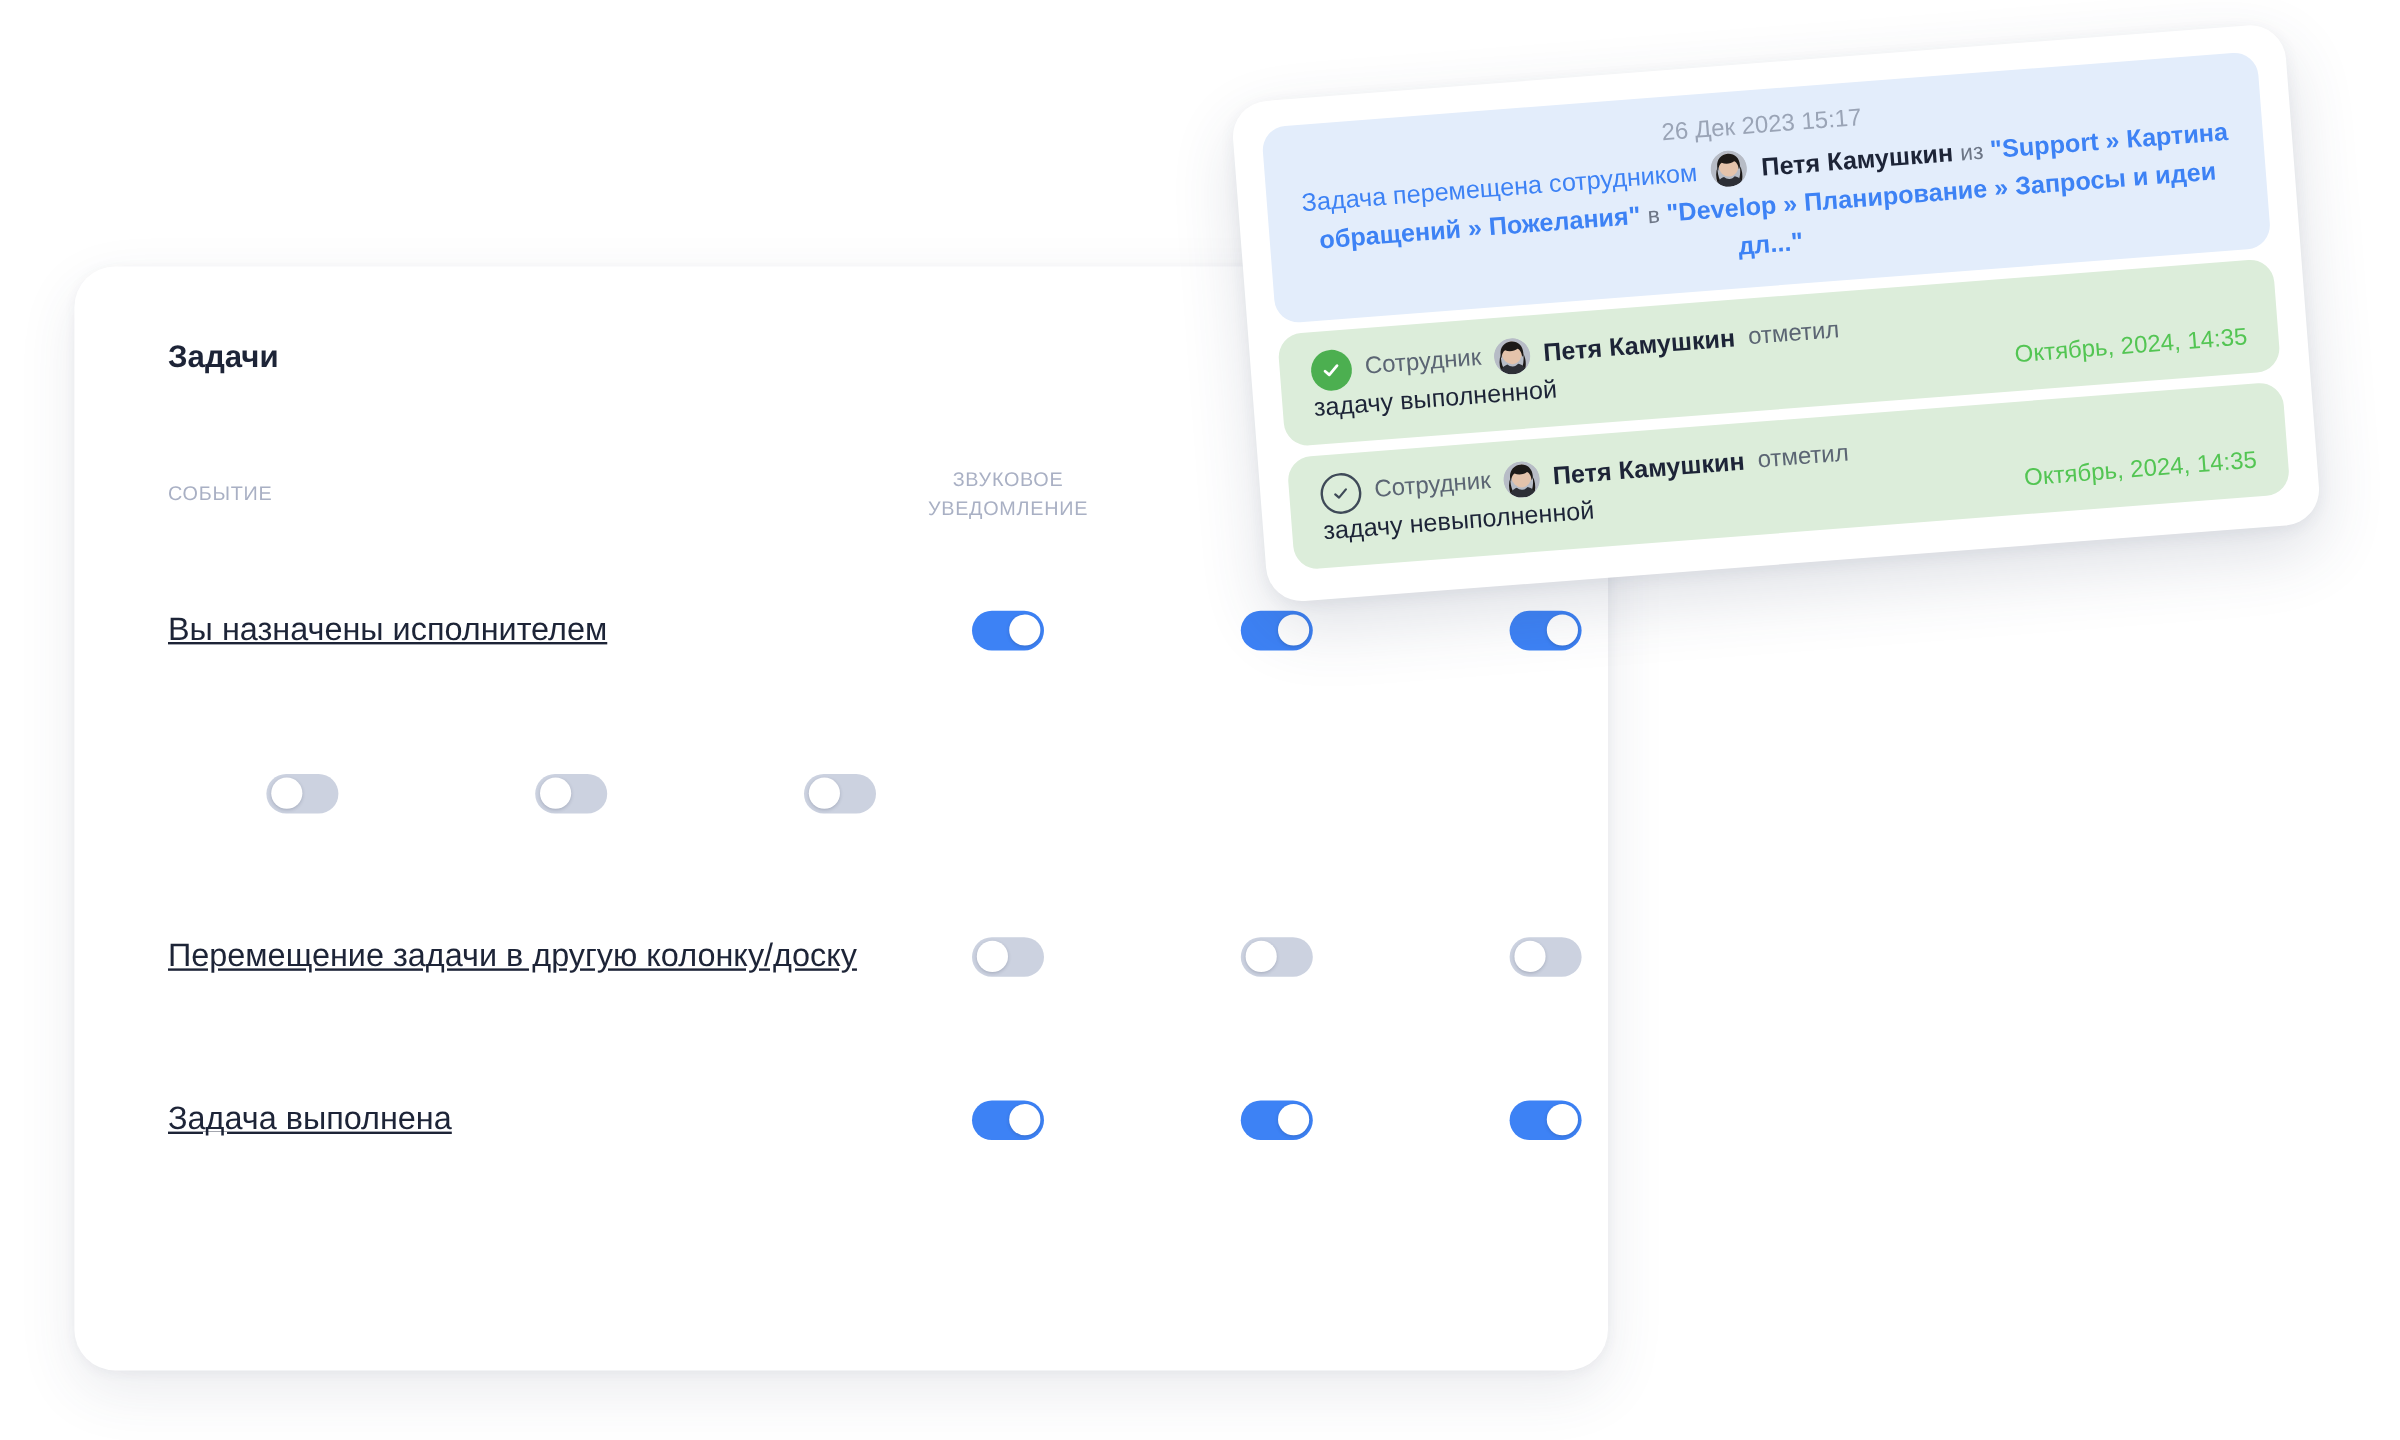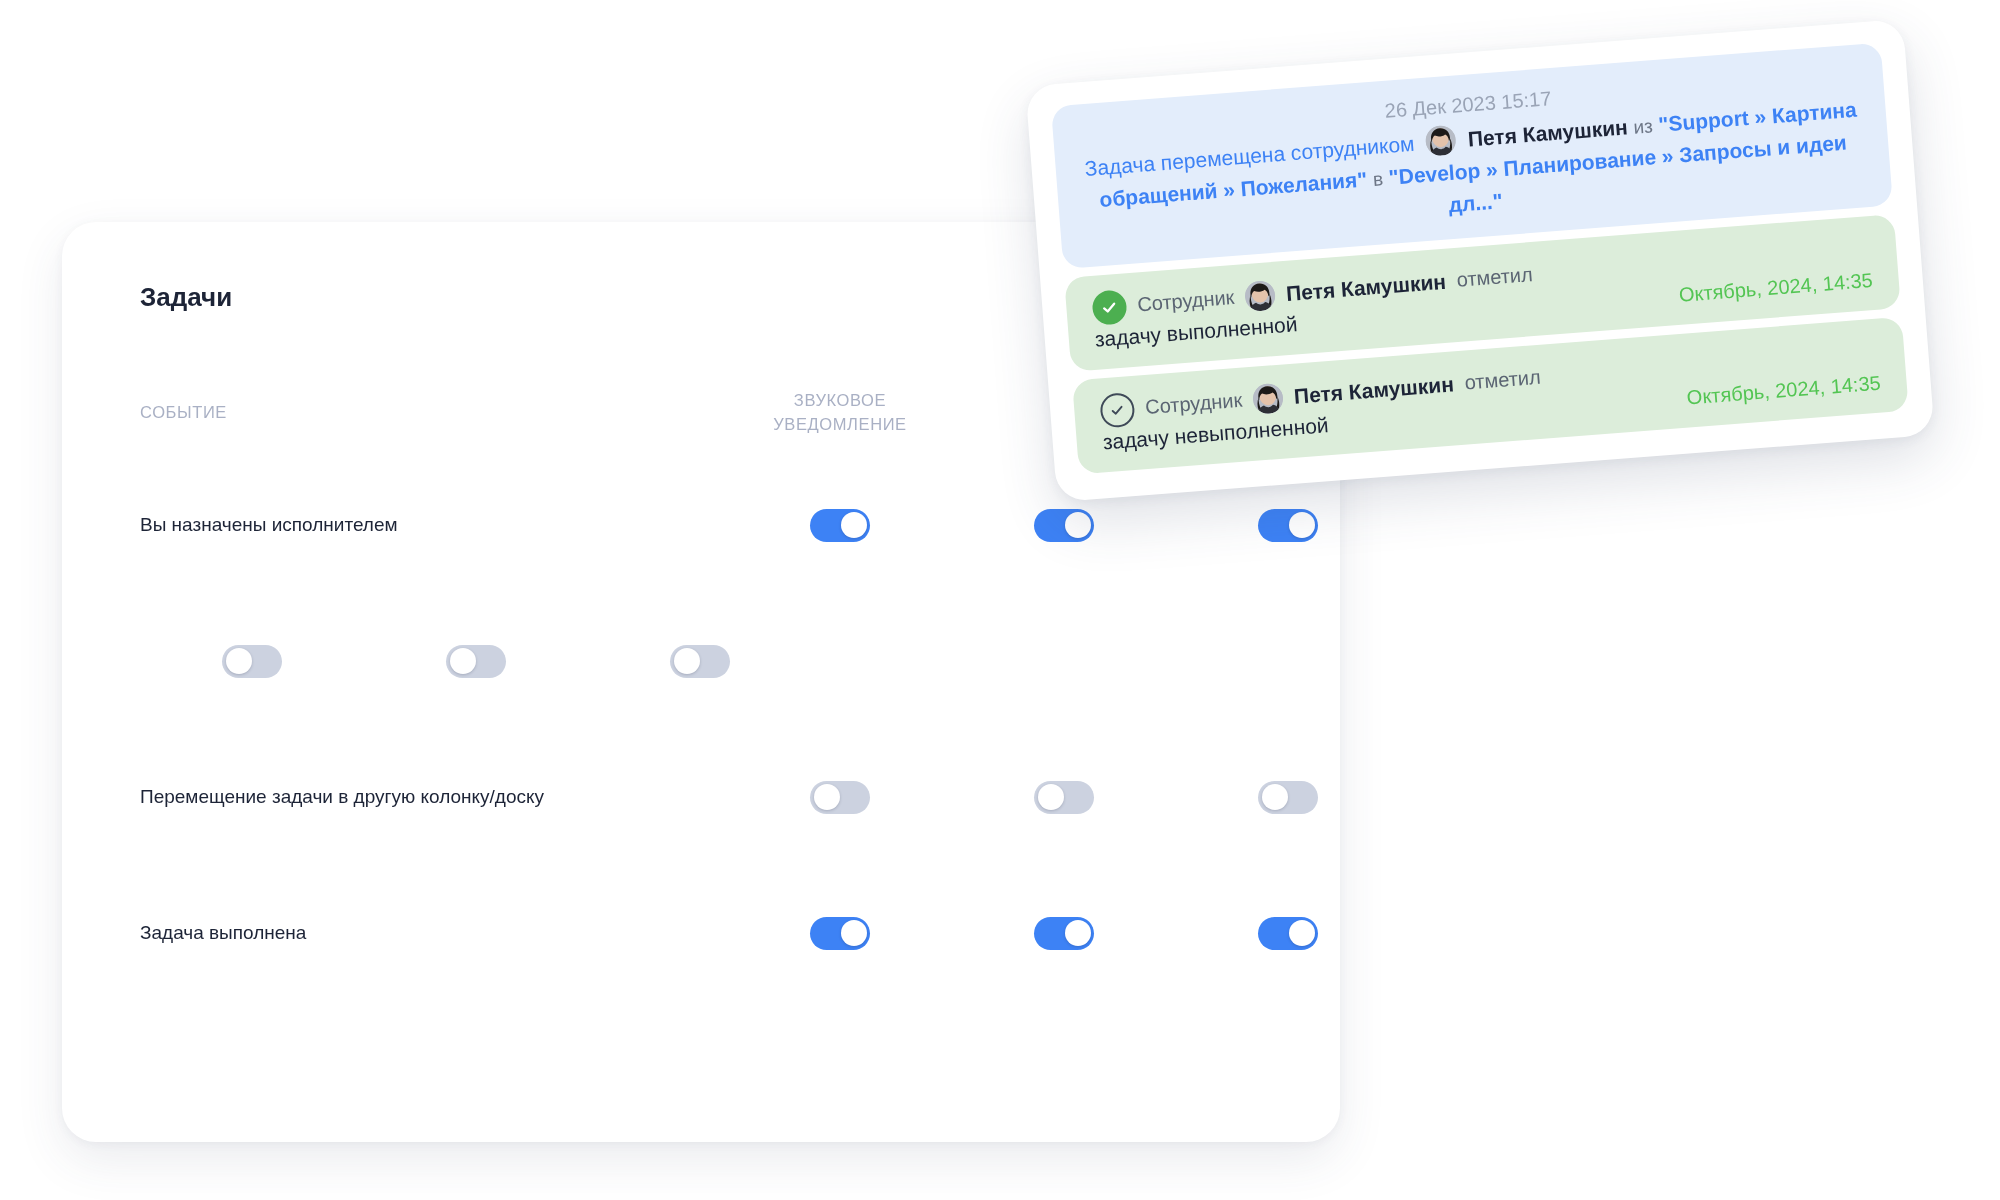--- a/index.html
+++ b/index.html
@@ -75,24 +75,25 @@
     color: #a9b0c4;
     text-transform: uppercase;
     font-weight: normal;
     line-height: 1.45;
     text-align: center;
   }
   .col-head.left {
     text-align: left;
   }
   .row-label {
-    font-size: 19px;
+    font-size: 27px;
     color: #1d2437;
     line-height: 1.3;
     white-space: nowrap;
+    text-decoration: underline;
   }
   .data-row {
     height: 68px;
     margin-bottom: 68px;
   }
 
   
   .toggle {
     width: 60px;
     height: 33px;

